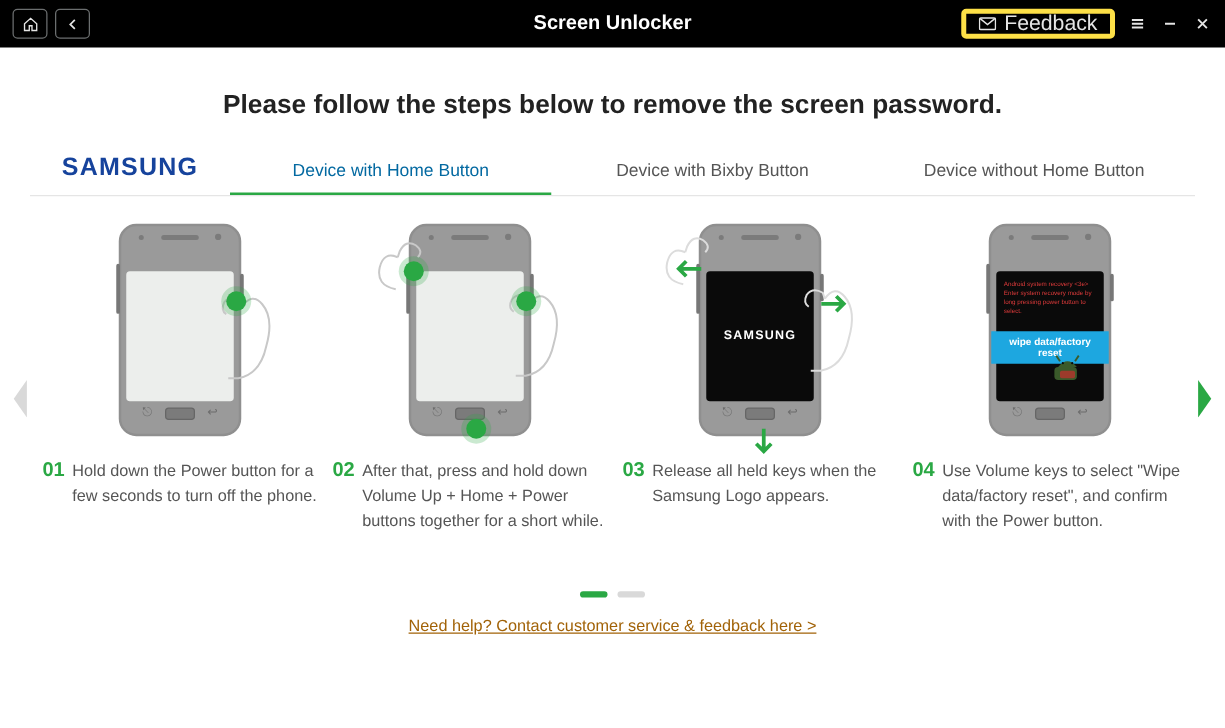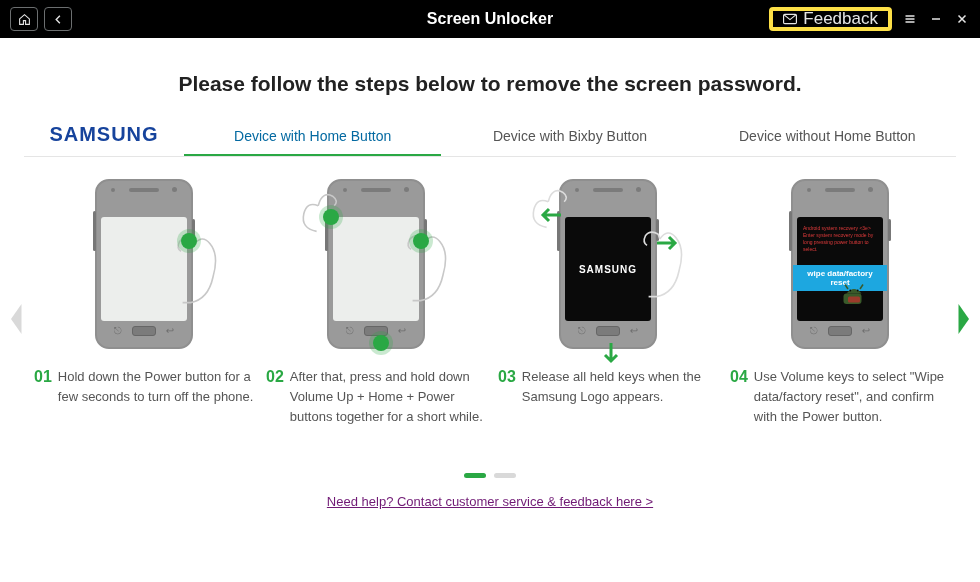--- a/index.html
+++ b/index.html
@@ -120,21 +120,21 @@
   }
   .android-robot {
     position:absolute; bottom:12px; right:14px; width:30px; height:26px;
   }
 
   .pager { display:flex; gap:8px; justify-content:center; margin-top: 46px;}
   .pager .dot { width: 22px; height: 5px; border-radius: 3px; background:#d9d9d9;}
   .pager .dot.active { background:#2aa844; }
 
   .help-link { text-align:center; margin-top: 14px; }
-  .help-link a { color:#701a75; font-size: 13px; text-decoration: underline; cursor:pointer; }
+  .help-link a { color:#a16207; font-size: 13px; text-decoration: underline; cursor:pointer; }
 </style>
 </head>
 <body>
 
 <div class="titlebar">
   <div class="tb-left">
     <div class="tb-btn">
       <svg width="13" height="13" viewBox="0 0 24 24" fill="none" stroke="#e5e5e5" stroke-width="2">
           <path d="M3 11 L12 3 L21 11 V21 H14 V14 H10 V21 H3 Z"></path>
         </svg>

